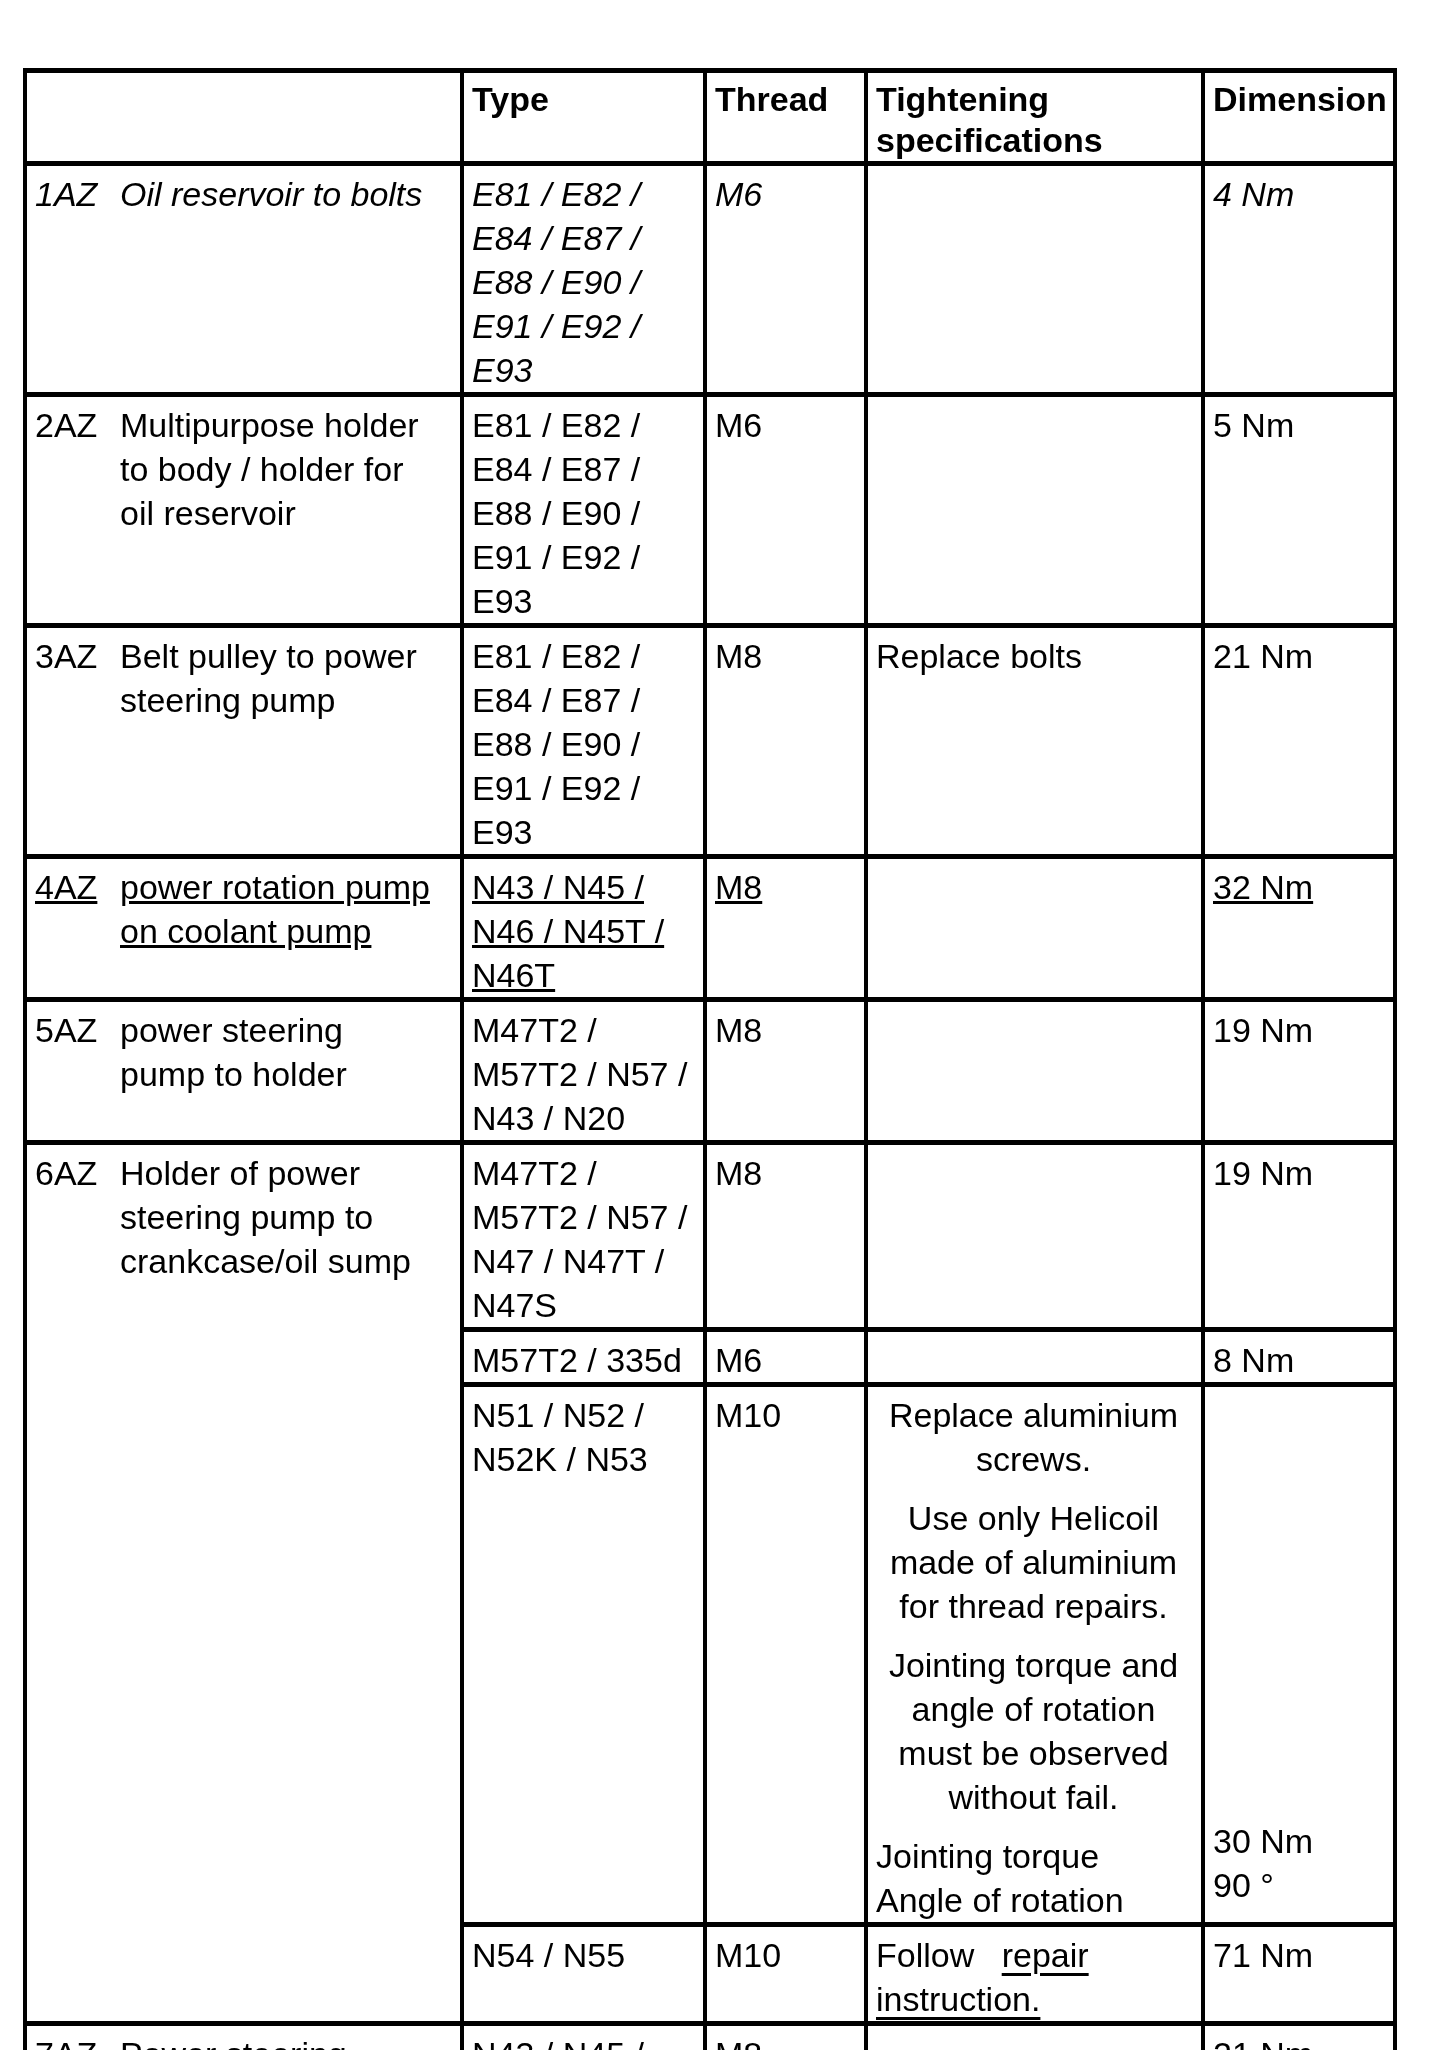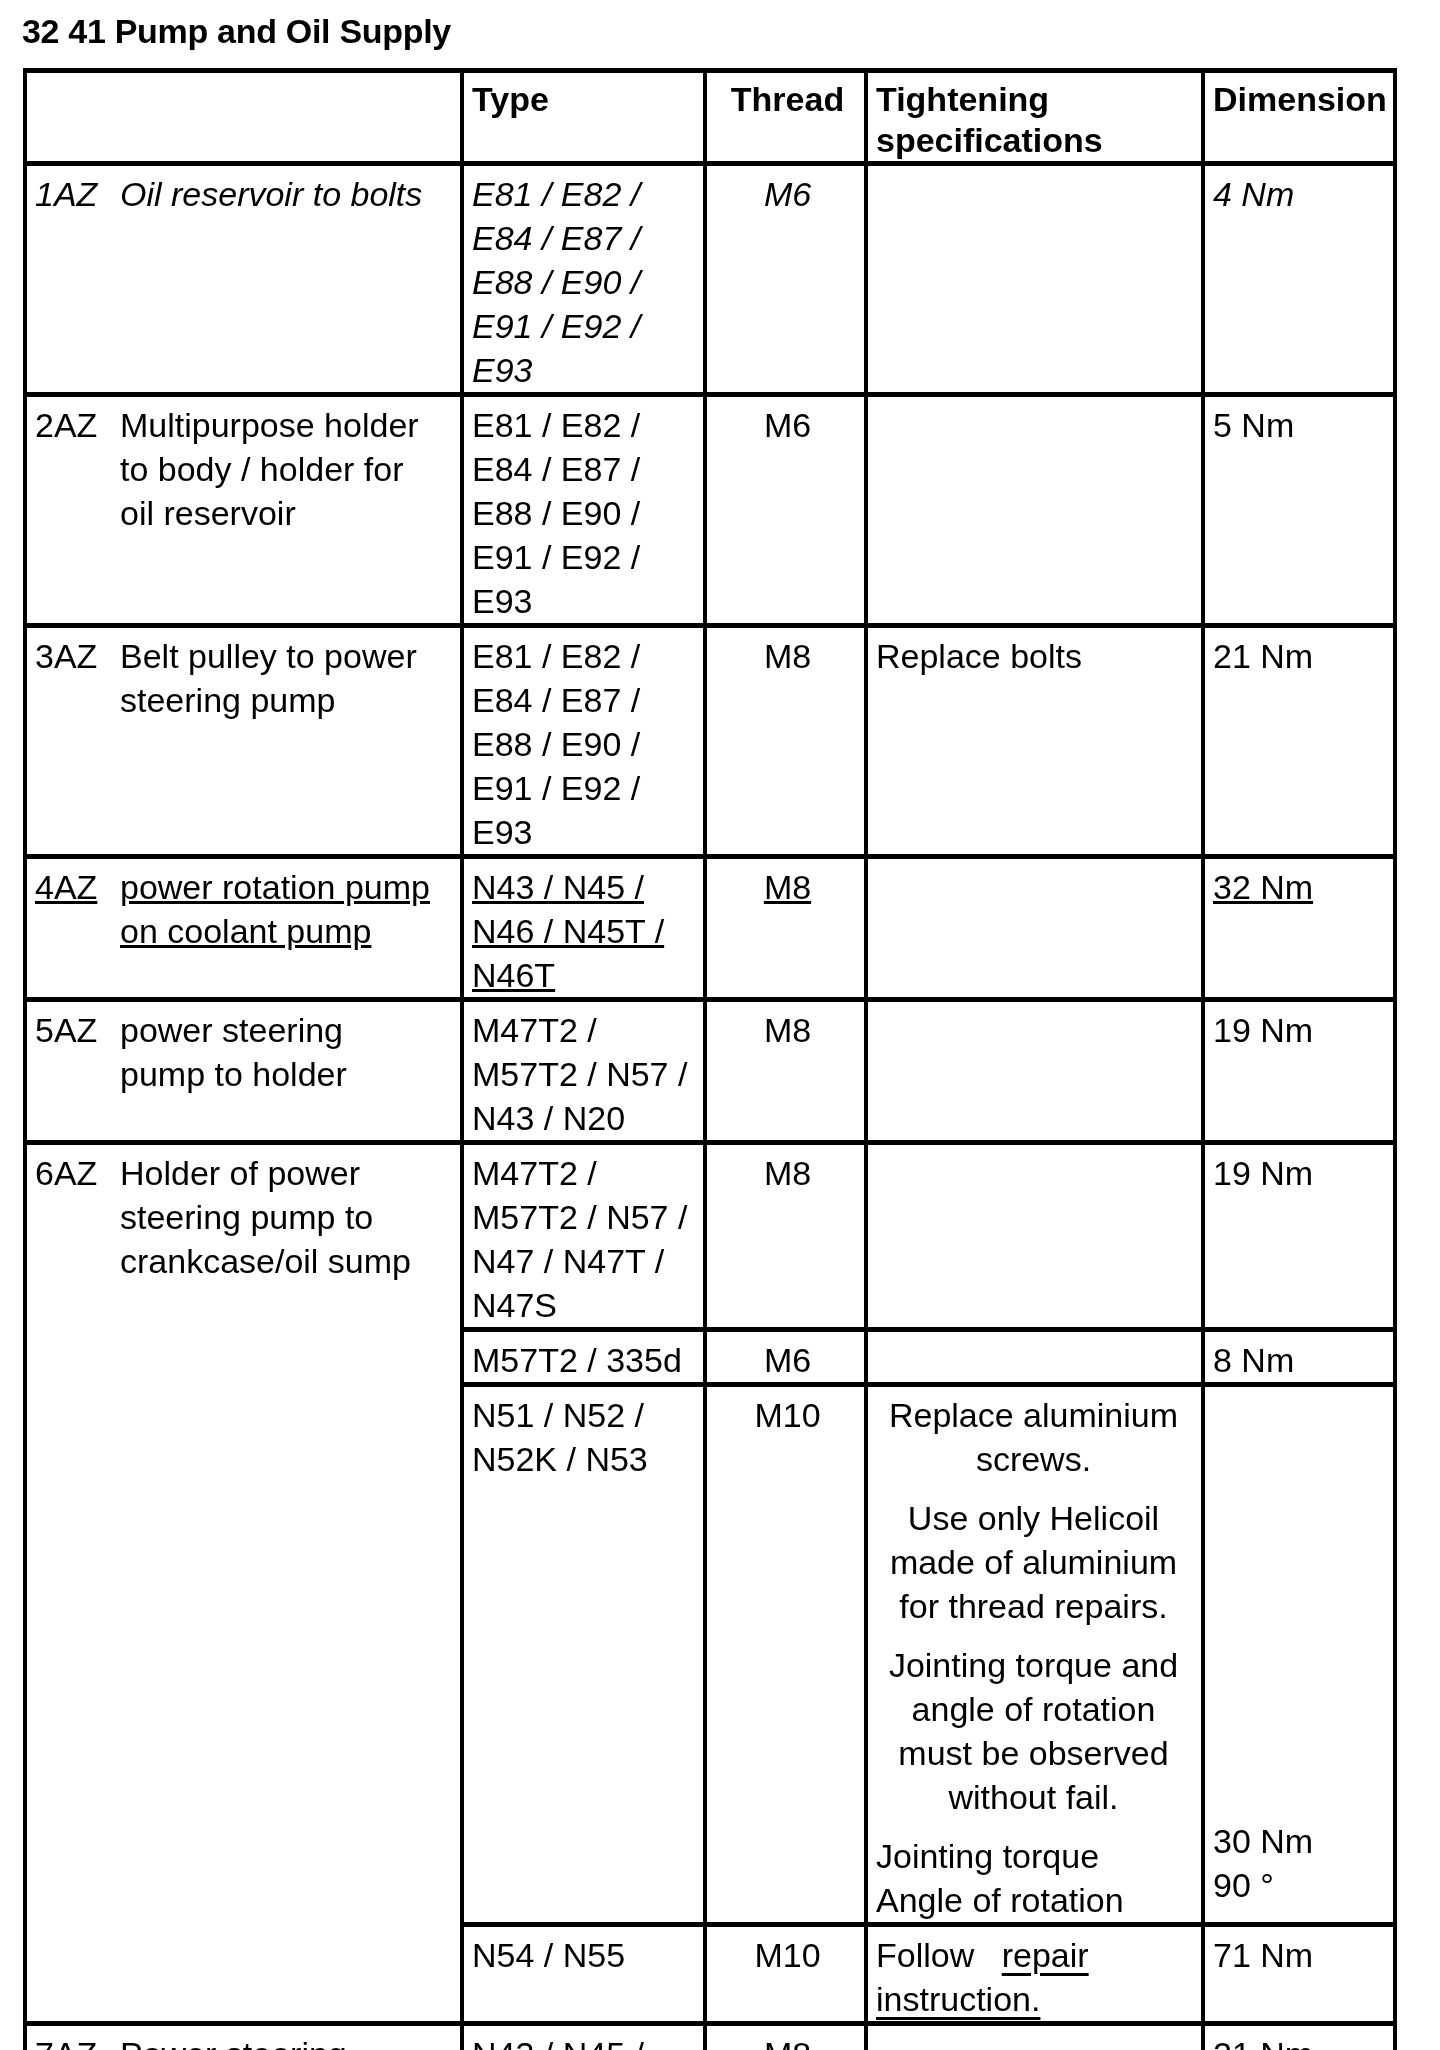--- a/index.html
+++ b/index.html
@@ -23,21 +23,21 @@
     border:4px solid #000;
     border-top-width:5px;border-bottom-width:5px;
     vertical-align:top;
     padding:6px 4px 0 8px;
     overflow:hidden;
   }
   td.hd{font-weight:bold;line-height:41px;padding-top:9px;}
   
   td.c1{padding-left:12px;padding-right:4px;}
   td.c2{padding-left:7px;padding-right:4px;}
-  td.c3{padding-left:8px;text-align:center;}
+  td.c3{padding-left:8px;}
   td.c4{padding-left:14px;padding-right:4px;}
   td.c5{padding-left:8px;}
   .c2in{width:228px;}
   .c4in{width:315px;}
   .rowhead{display:flex;align-items:flex-start;}
   .code{flex:0 0 85px;}
   .desc{flex:0 0 310px;max-width:310px;}
   
   tr.hrow{height:87px;}
   tr.r1{height:227px;font-style:italic;}
@@ -53,21 +53,20 @@
   td.c4 p{margin:0 0 15px 0;padding:0;text-align:center;}
   .lrow{line-height:44px;}
   .dimspacer{height:426px;}
   .link{text-decoration:underline;text-underline-offset:6px;text-decoration-thickness:3px;margin-left:18px;}
 </style>
 </head>
 <body>
 
 <div class="page">
 
-  <div class="title">32 41 Pump and Oil Supply</div>
 
   <table class="spec">
     <colgroup>
       <col style="width:437px">
         <col style="width:243px">
         <col style="width:161px">
         <col style="width:337px">
         <col style="width:192px">
     </colgroup>
 

